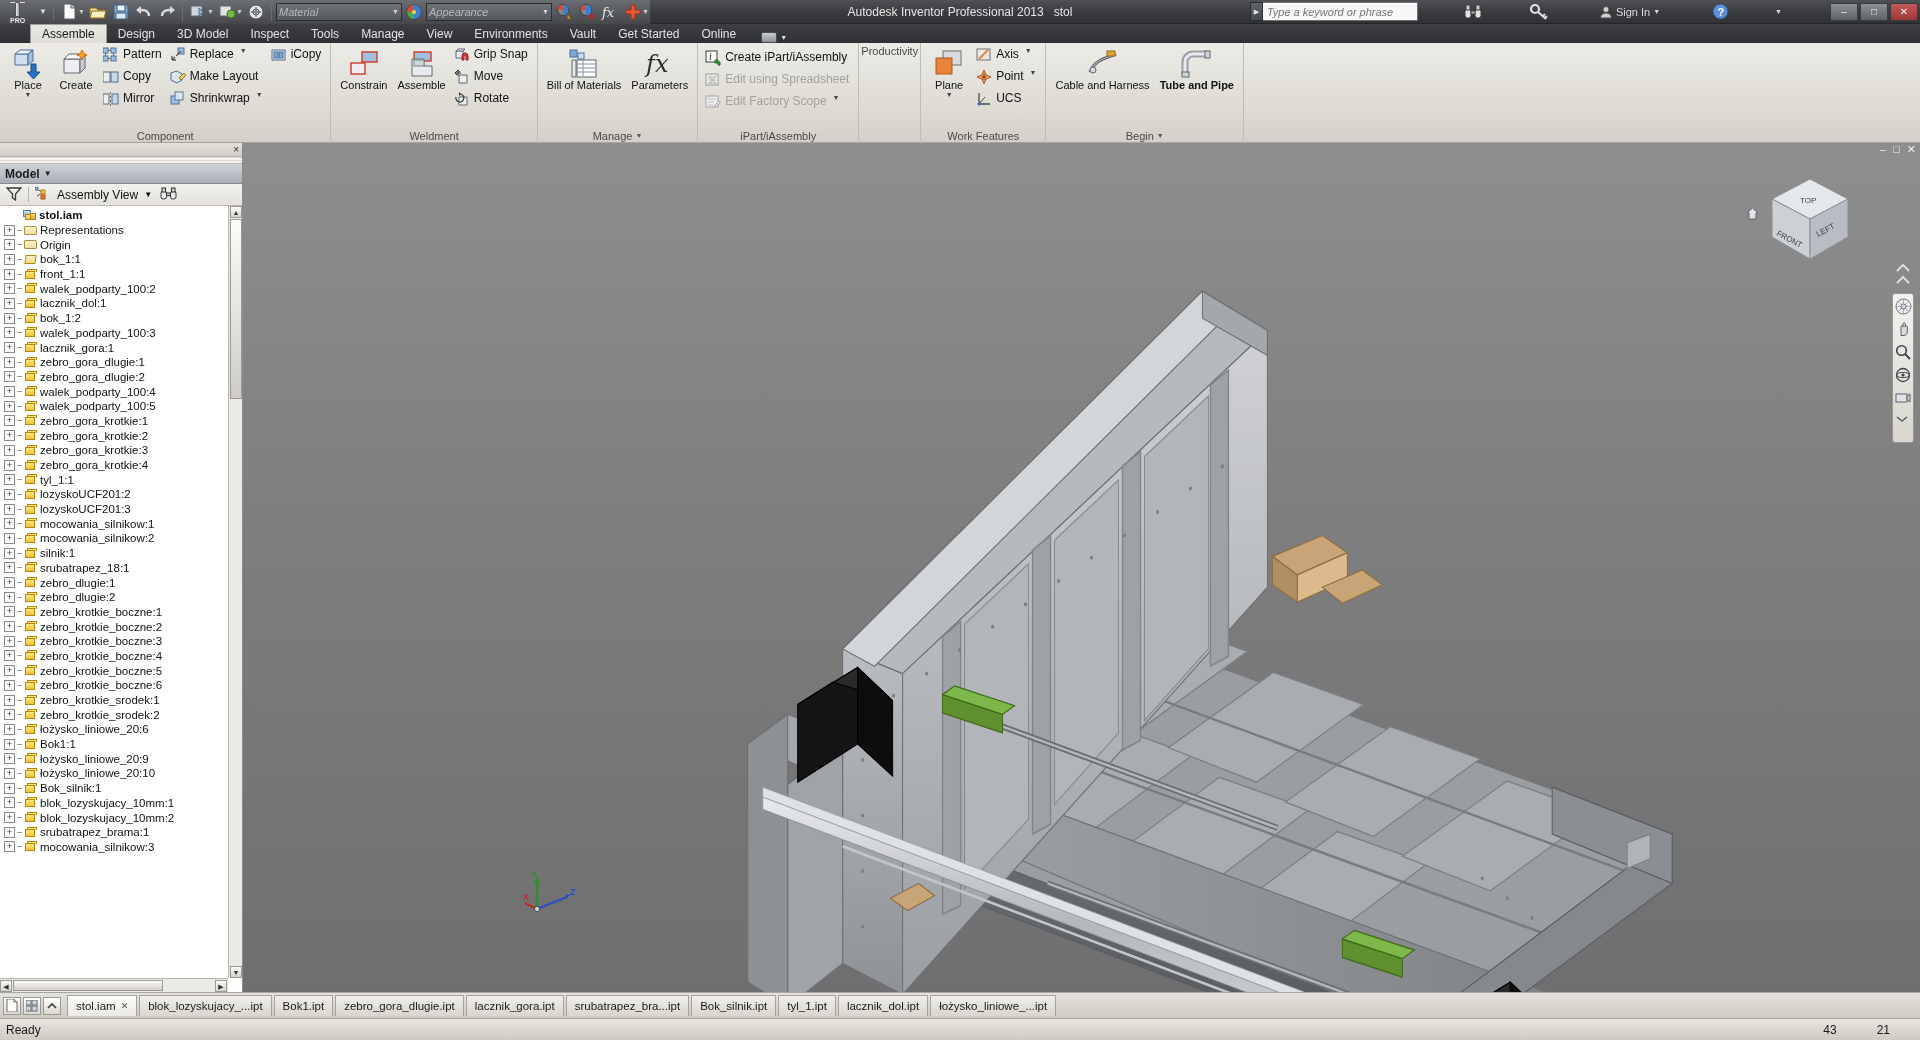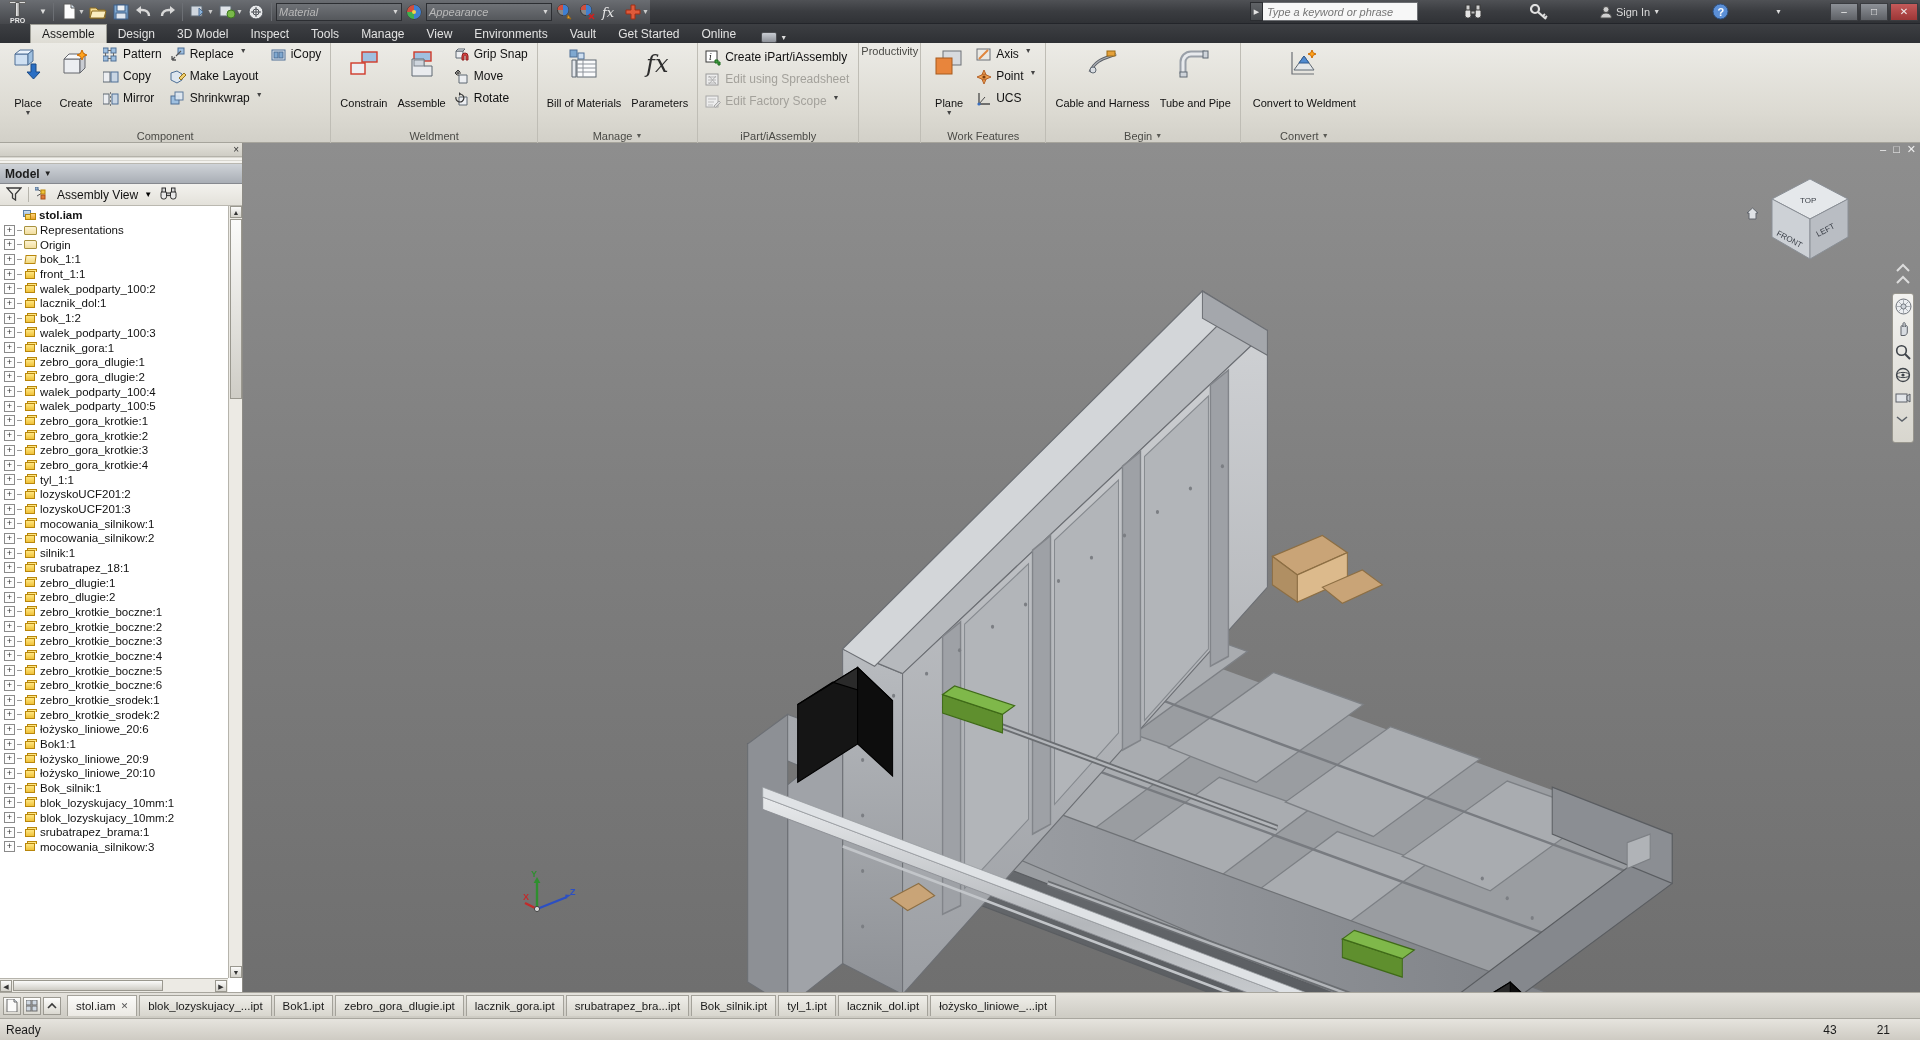--- a/index.html
+++ b/index.html
@@ -61,21 +61,21 @@
     border-bottom:1px solid #a6a49c; display:flex; position:relative; }
   .panel { height:100px; display:flex; flex-direction:column; border-right:1px solid #bfbdb5;
     position:relative; padding:0 2px; }
   .panel-body { flex:1; display:flex; align-items:flex-start; padding:3px 3px 0 3px; gap:2px; }
   .panel-title { height:15px; display:flex; align-items:center; justify-content:center;
     font-size:11px; color:#4a4a46; gap:3px; }
   .panel-title .pt-arrow { font-size:7px; color:#5a5a55; }
 
   .bigbtn { width:auto; min-width:46px; padding:2px 4px; display:flex; flex-direction:column;
     align-items:center; justify-content:flex-start; font-size:11px; color:#111; }
-  .bigbtn .lbl { text-align:center; line-height:11px; margin-top:18px; }
+  .bigbtn .lbl { text-align:center; line-height:11px; margin-top:0; }
   .bigbtn .dd { font-size:7px; color:#444; line-height:7px; }
   .smallcol { display:flex; flex-direction:column; gap:1px; padding-top:1px; }
   .smallbtn { display:flex; align-items:flex-start; gap:4px; height:21px; padding:0 4px 0 2px;
     font-size:12px; color:#111; white-space:nowrap; }
   .smallbtn.disabled { color:#a3a19b; }
   .smallbtn .dd { font-size:7px; color:#444; margin-left:2px; }
   .ico { width:16px; height:16px; flex:none; position:relative; display:inline-block; }
   .ico.big { width:32px; height:32px; }
   .sq-blue { background:linear-gradient(#b6cfe8,#7fa8d0); border:1px solid #4e6f95; }
 
@@ -278,20 +278,23 @@
         </svg>
     </div>
     <div class="qat-btn">
       <svg class="ic" width="16" height="16" viewBox="0 0 16 16">
           <path d="M6 1h4v5h5v4h-5v5H6v-5H1V6h5z" fill="#e05a3a" stroke="#9c2f16"></path>
         </svg>
     </div>
     <div class="qsmall-arrow">▼</div>
   </div>
 
+  <div class="title-text">
+    <span>Autodesk Inventor Professional 2013</span>&nbsp;&nbsp;&nbsp;<span>stol</span>
+  </div>
 
   <div class="tb-right">
     <div class="search-wrap">
       <div class="search-drop">▶</div>
       <input class="search-input" readonly="" placeholder="Type a keyword or phrase" style="">
     </div>
     <div class="help-btn">
       <svg class="ic" width="18" height="16" viewBox="0 0 18 16">
           <rect x="1" y="5" width="6" height="9" rx="2.5" fill="#e4e4e4" stroke="#3a3a3a"></rect>
           <rect x="11" y="5" width="6" height="9" rx="2.5" fill="#e4e4e4" stroke="#3a3a3a"></rect>
@@ -639,57 +642,38 @@
         <span class="ico big">
           <svg width="32" height="32" viewBox="0 0 32 32">
             <path d="M3 24c6-14 18-14 26-18" fill="none" stroke="#5b5f66" stroke-width="3"></path>
             <path d="M3 24c6-14 18-14 26-18" fill="none" stroke="#aeb3ba" stroke-width="1.2"></path>
             <circle cx="6" cy="22" r="3" fill="#d9dde2" stroke="#5f6872"></circle>
             <rect x="20" y="3" width="8" height="5" fill="#e5a13a" stroke="#9c6a14"></rect>
           </svg>
         </span>
         <span class="lbl">Cable and Harness</span>
       </div>
-      <div class="bigbtn" style="min-width:54px;">
+      <div class="bigbtn" style="min-width:54px;font-weight:bold;">
         <span class="ico big">
           <svg width="32" height="32" viewBox="0 0 32 32">
             <path d="M4 26V14a8 8 0 0 1 8-8h14" fill="none" stroke="#9aa0a8" stroke-width="7"></path>
             <path d="M4 26V14a8 8 0 0 1 8-8h14" fill="none" stroke="#e8eaed" stroke-width="3"></path>
             <rect x="1" y="24" width="7" height="5" fill="#cfd4da" stroke="#5f6872"></rect>
             <rect x="24" y="3" width="5" height="7" fill="#cfd4da" stroke="#5f6872"></rect>
           </svg>
         </span>
         <span class="lbl">Tube and Pipe</span>
       </div>
     </div>
     <div class="panel-title">
       <span>Begin</span>
       <span class="pt-arrow">▼</span>
     </div>
   </div>
 
-  <div class="panel" style="border-right:none;">
-    <div class="panel-body" style="padding-left:6px;padding-right:6px;">
-      <div class="bigbtn" style="min-width:60px;">
-        <span class="ico big">
-          <svg width="32" height="32" viewBox="0 0 32 32">
-            <path d="M4 4v22h22" fill="none" stroke="#6d7076" stroke-width="1.2"></path>
-            <path d="M6 22L16 8l10 14z" fill="#e4e7ea" stroke="#5f6872"></path>
-            <path d="M16 8l-5 7h10z" fill="#4f8ad0" stroke="#2f5b92"></path>
-            <path d="M24 2l1.2 2.8L28 6l-2.8 1.2L24 10l-1.2-2.8L20 6l2.8-1.2z" fill="#ffa41e" stroke="#cc6a00"></path>
-          </svg>
-        </span>
-        <span class="lbl">Convert to Weldment</span>
-      </div>
-    </div>
-    <div class="panel-title">
-      <span>Convert</span>
-      <span class="pt-arrow">▼</span>
-    </div>
-  </div>
 </div>
 
 <div class="main">
 
   <div class="browser">
     <div class="browser-hdr">
       <span class="x">×</span>
     </div>
     <div class="grip"></div>
     <div class="model-bar">

